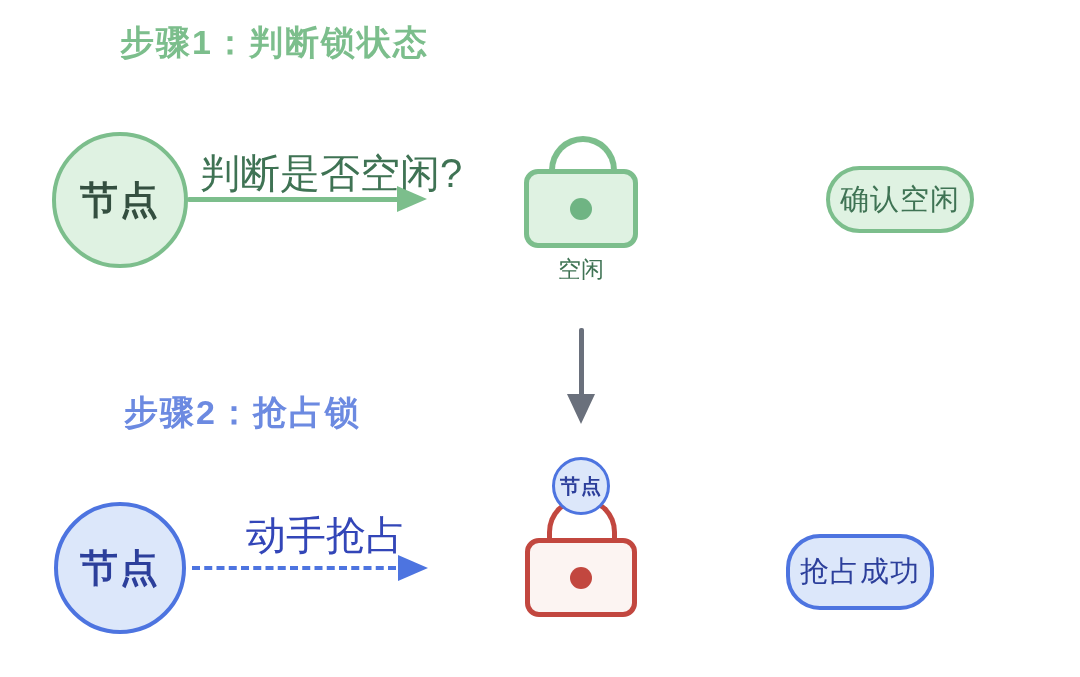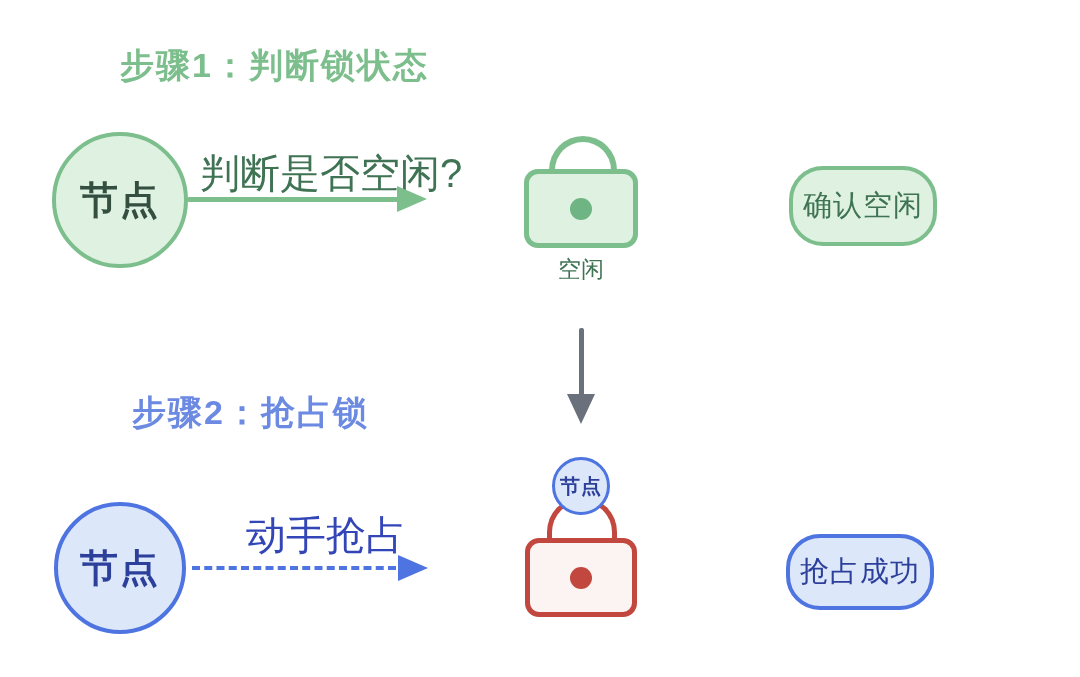--- a/index.html
+++ b/index.html
@@ -7,21 +7,21 @@
     position:relative;
     width:1080px;height:677px;
     background:var(--bg,#fff);
     font-family:"Liberation Sans","DejaVu Sans",sans-serif;
     overflow:hidden;
   }
   .abs{position:absolute;}
 
   
   .sec-title{font-size:34px;font-weight:bold;letter-spacing:2px;white-space:nowrap;}
-  .sec-title.green{color:var(--green-title);margin-top:23px;}
+  .sec-title.green{color:var(--green-title);}
   .sec-title.blue{color:var(--blue-title);}
 
   
   .node{
     border-radius:50%;
     display:flex;align-items:center;justify-content:center;
     font-weight:bold;box-sizing:border-box;
   }
   .node.big{width:136px;height:136px;font-size:38px;letter-spacing:2px;}
   .node.green{background:var(--green-fill);border:4px solid var(--green-accent);color:var(--green-node-text);}
@@ -86,26 +86,26 @@
 
   <div class="abs h-line" style="left:187px;top:197px;width:212px;"></div>
   <div class="abs h-head green" style="left:397px;top:186px;"></div>
 
   <div class="abs shackle green" style="left:549px;top:136px;width:68px;height:50px;"></div>
   <div class="abs lock-body green" style="left:524px;top:169px;width:114px;height:79px;">
     <div class="lock-dot green"></div>
   </div>
   <div class="abs lock-caption green" style="left:524px;top:254px;width:114px;">空闲</div>
 
-  <div class="abs pill green" style="left:789px;top:166px;width:148px;height:80px;">确认空闲</div>
+  <div class="abs pill green" style="left:826px;top:166px;width:148px;height:67px;">确认空闲</div>
 
   <div class="abs v-line" style="left:579px;top:328px;height:70px;"></div>
   <div class="abs v-head" style="left:567px;top:394px;"></div>
 
-  <div class="abs sec-title blue" style="left:132px;top:390px;">步骤2：抢占锁</div>
+  <div class="abs sec-title blue" style="left:124px;top:390px;">步骤2：抢占锁</div>
 
   <div class="abs node big blue" style="left:54px;top:502px;width:132px;height:132px;">
     <span>节点</span>
   </div>
 
   <div class="abs lbl blue" style="left:246px;top:508px;">动手抢占</div>
 
   <div class="abs dash-line" style="left:192px;top:566px;width:204px;"></div>
   <div class="abs h-head blue" style="left:398px;top:555px;"></div>
 

